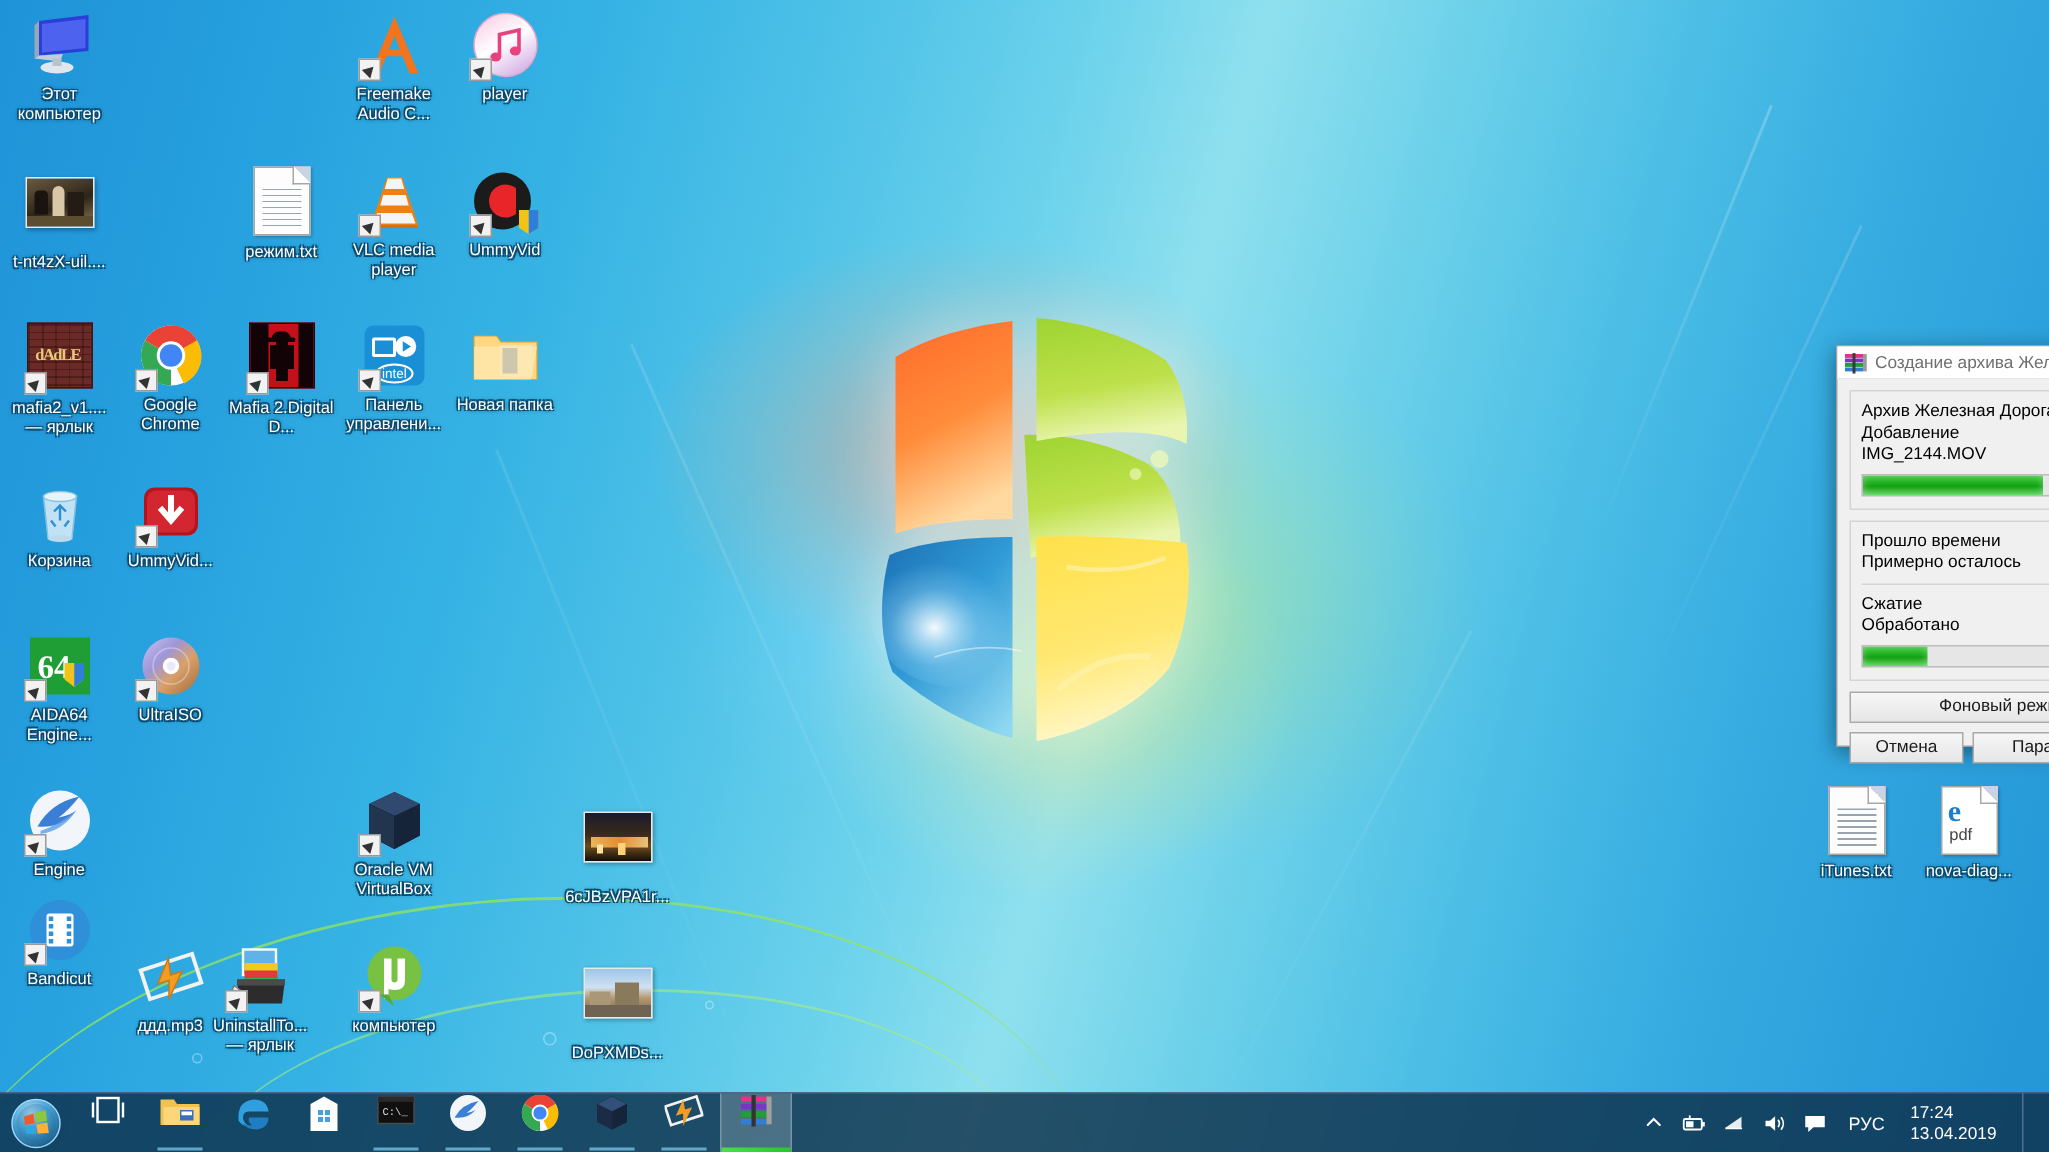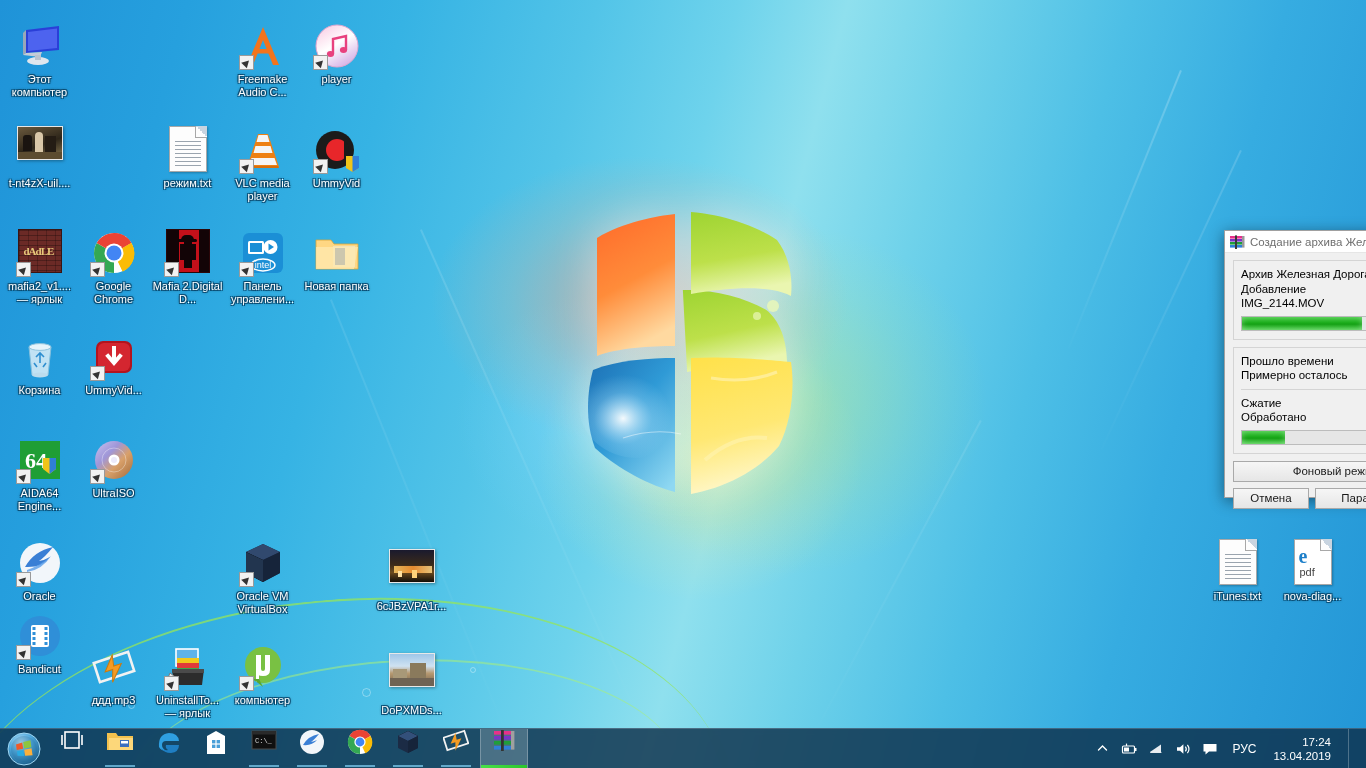--- a/index.html
+++ b/index.html
@@ -77,21 +77,21 @@
 
   
   .icon {
     position: absolute;
     width: 75px;
     text-align: center;
     cursor: default;
   }
   .icon .glyph {
     width: 48px; height: 48px;
-    margin: 16px auto 3px auto;
+    margin: 0 auto 3px auto;
     position: relative;
   }
   .icon .lbl {
     font-size: 11px;
     line-height: 12.5px;
     color: #ffffff;
     text-shadow:
       1px 1px 0 #0a4a70, -1px 1px 0 #0a4a70,
       1px -1px 0 #0a4a70, -1px -1px 0 #0a4a70,
       0 0 3px rgba(0,0,0,0.8);
@@ -265,21 +265,21 @@
   }
   #tray-lang {
     color: #ffffff; font-size: 12px;
     padding: 0 4px;
     font-family: "Liberation Sans", sans-serif;
   }
   #clock {
     color: #ffffff;
     font-size: 11.5px;
     line-height: 14px;
-    text-align: right;
+    text-align: left;
     padding: 0 6px 0 4px;
     font-family: "Liberation Sans", sans-serif;
   }
   #show-desktop {
     width: 10px; height: 40px;
     border-left: 1px solid rgba(255,255,255,0.25);
     margin-left: 2px;
   }
 </style>
 </head>
@@ -518,21 +518,21 @@
         <circle cx="24" cy="24" r="3" fill="#eceafa"></circle>
       </svg><span class="shortcut-arrow"></span></div>
         <div class="lbl">UltraISO</div>
       </div>
       <div class="icon" style="left: 2px; top: 523px;">
         <div class="glyph"><svg viewBox="0 0 48 48" width="48" height="48">
         <circle cx="24" cy="24" r="20" fill="#f2f6fa"></circle>
         <path d="M9 28 q9 -16 28 -20 q-8 10 -14 14 q6 -1 11 -4 q-8 11 -25 10 Z" fill="#3a7fd5"></path>
         <path d="M11 31 q12 -4 24 -14 q-9 14 -24 16 Z" fill="#5a9ee8" opacity="0.8"></path>
       </svg><span class="shortcut-arrow"></span></div>
-        <div class="lbl">Oracle</div>
+        <div class="lbl">Engine</div>
       </div>
       <div class="icon" style="left: 225px; top: 523px;">
         <div class="glyph"><svg viewBox="0 0 48 48" width="48" height="48">
         <path d="M24 5 L41 13 L41 34 L24 43 L7 34 L7 13 Z" fill="#1b2b45"></path>
         <path d="M24 5 L41 13 L24 21 L7 13 Z" fill="#31496e"></path>
         <path d="M24 21 L41 13 L41 34 L24 43 Z" fill="#16243a"></path>
         <path d="M7 13 L24 21 L24 43 L7 34 Z" fill="#223css"></path>
         <path d="M7 13 L24 21 L24 43 L7 34 Z" fill="#22354f"></path>
       </svg><span class="shortcut-arrow"></span></div>
         <div class="lbl">Oracle VM VirtualBox</div>
@@ -583,21 +583,21 @@
       </div>
       <div class="icon" style="left: 76px; top: 627px;">
         <div class="glyph"><svg viewBox="0 0 48 48" width="48" height="48">
         <g transform="rotate(-18 24 24)">
           <rect x="6" y="14" width="36" height="20" fill="none" stroke="#f2f2f2" stroke-width="2.6"></rect>
           <path d="M26 12 L14 26 L22 26 L18 38 L32 23 L24 23 Z" fill="#f49b23" stroke="#c97a10" stroke-width="1"></path>
         </g>
       </svg></div>
         <div class="lbl">ддд.mp3</div>
       </div>
-      <div class="icon" style="left: 150px; top: 627px;">
+      <div class="icon" style="left: 136px; top: 627px;">
         <div class="glyph"><svg viewBox="0 0 48 48" width="48" height="48">
         <rect x="12" y="6" width="22" height="17" fill="#5fb3e8" stroke="#ffffff" stroke-width="1.6"></rect>
         <rect x="13" y="15" width="22" height="6" fill="#f2c91c"></rect>
         <rect x="13" y="20" width="22" height="6" fill="#e03a3a"></rect>
         <rect x="13" y="25" width="22" height="6" fill="#3fa94a"></rect>
         <path d="M8 26 L40 26 L38 42 L10 42 Z" fill="#2c2c2c"></path>
         <path d="M8 26 L40 26 L40 30 L8 30 Z" fill="#4a4a4a"></path>
         <path d="M6 30 q-3 5 2 8 q4 2 6 -2 l-4 -3 Z" fill="#e8e8e8" stroke="#7a7a7a" stroke-width="1"></path>
       </svg><span class="shortcut-arrow"></span></div>
         <div class="lbl">UninstallTo... — ярлык</div>

